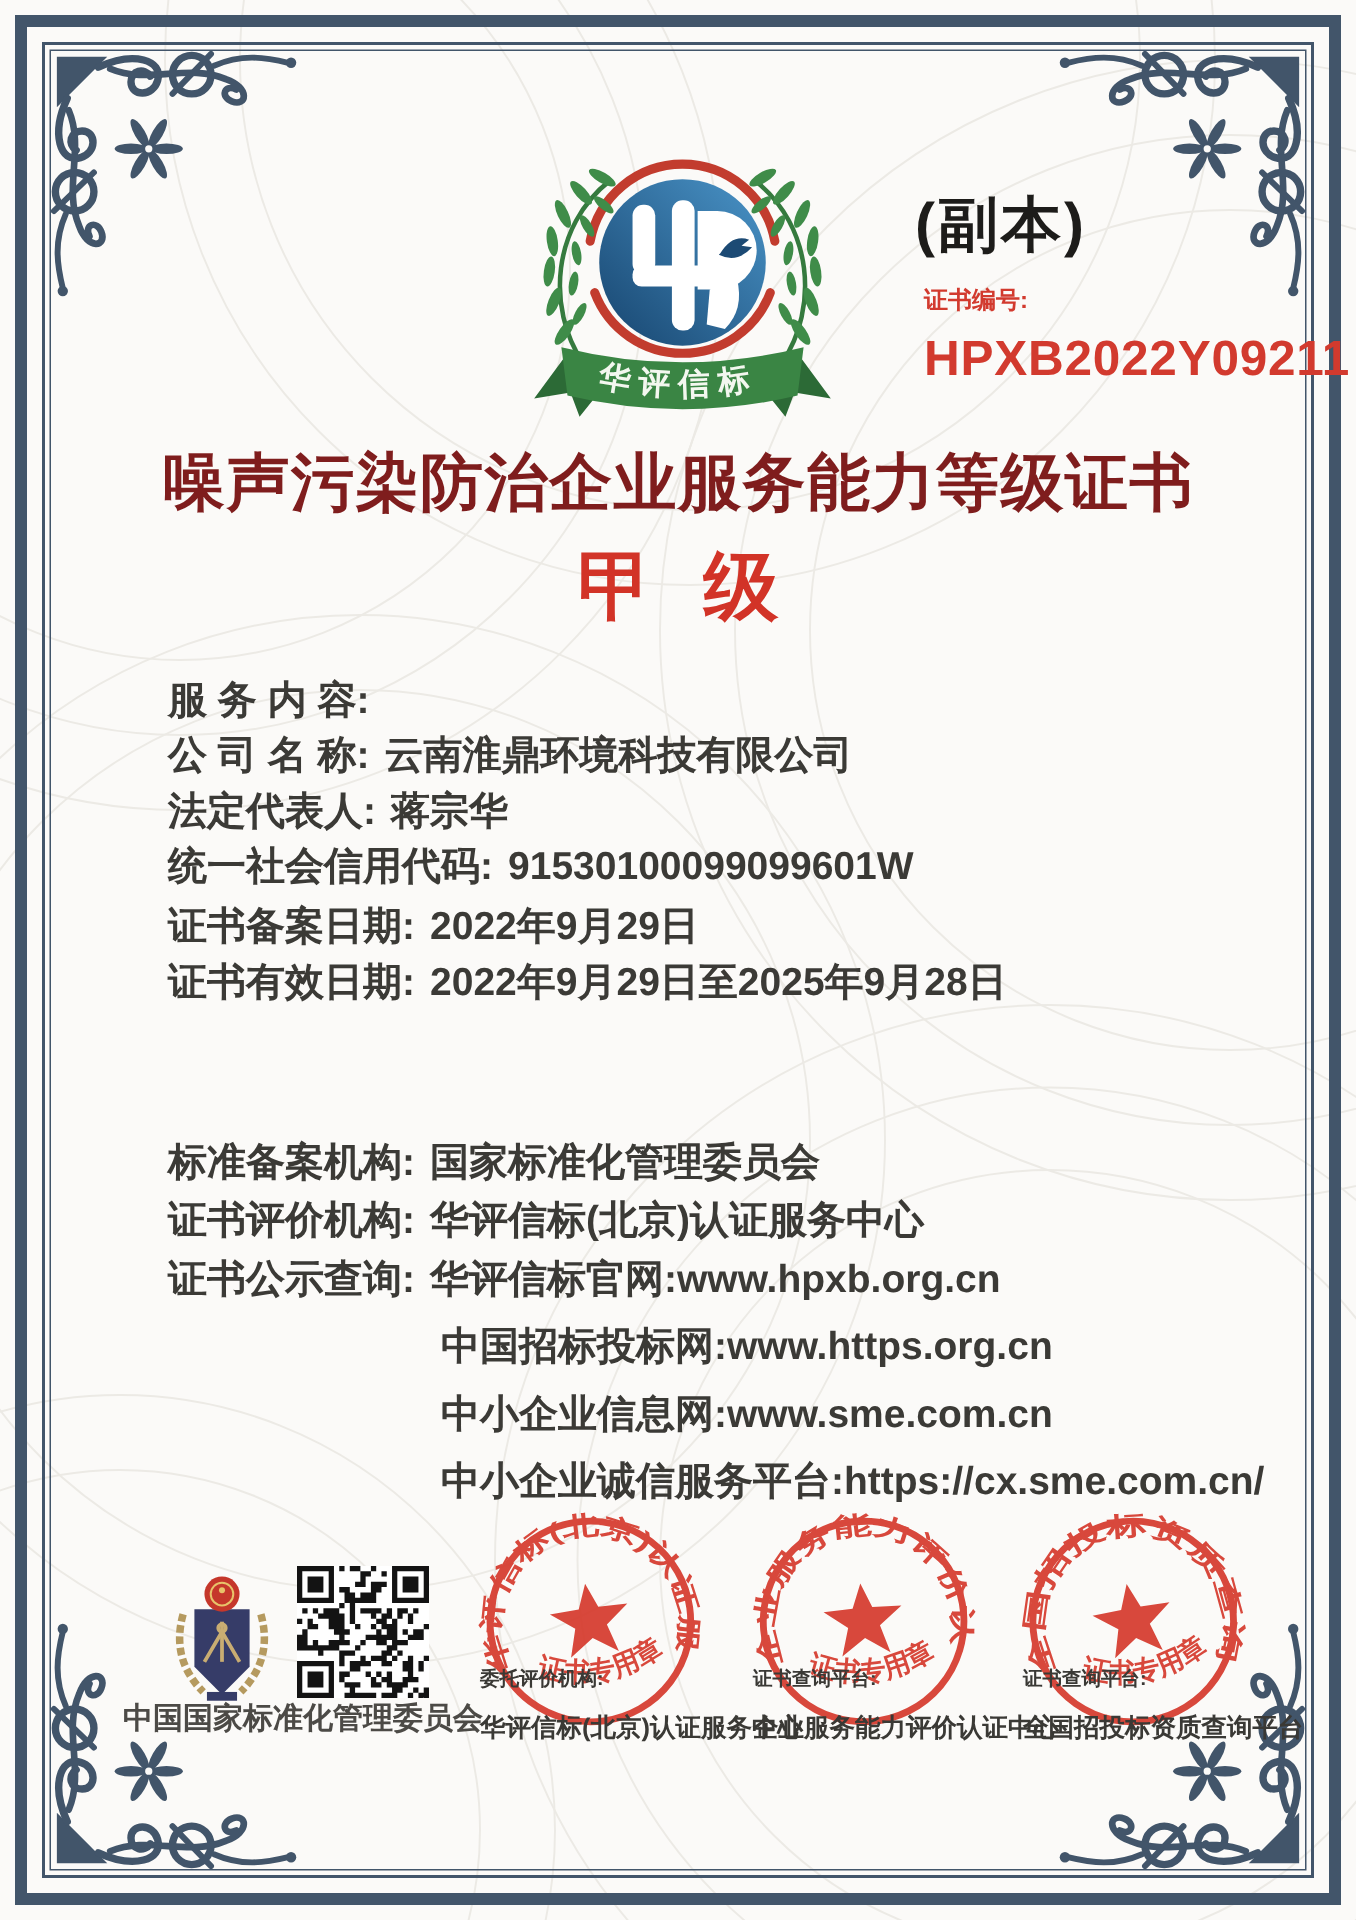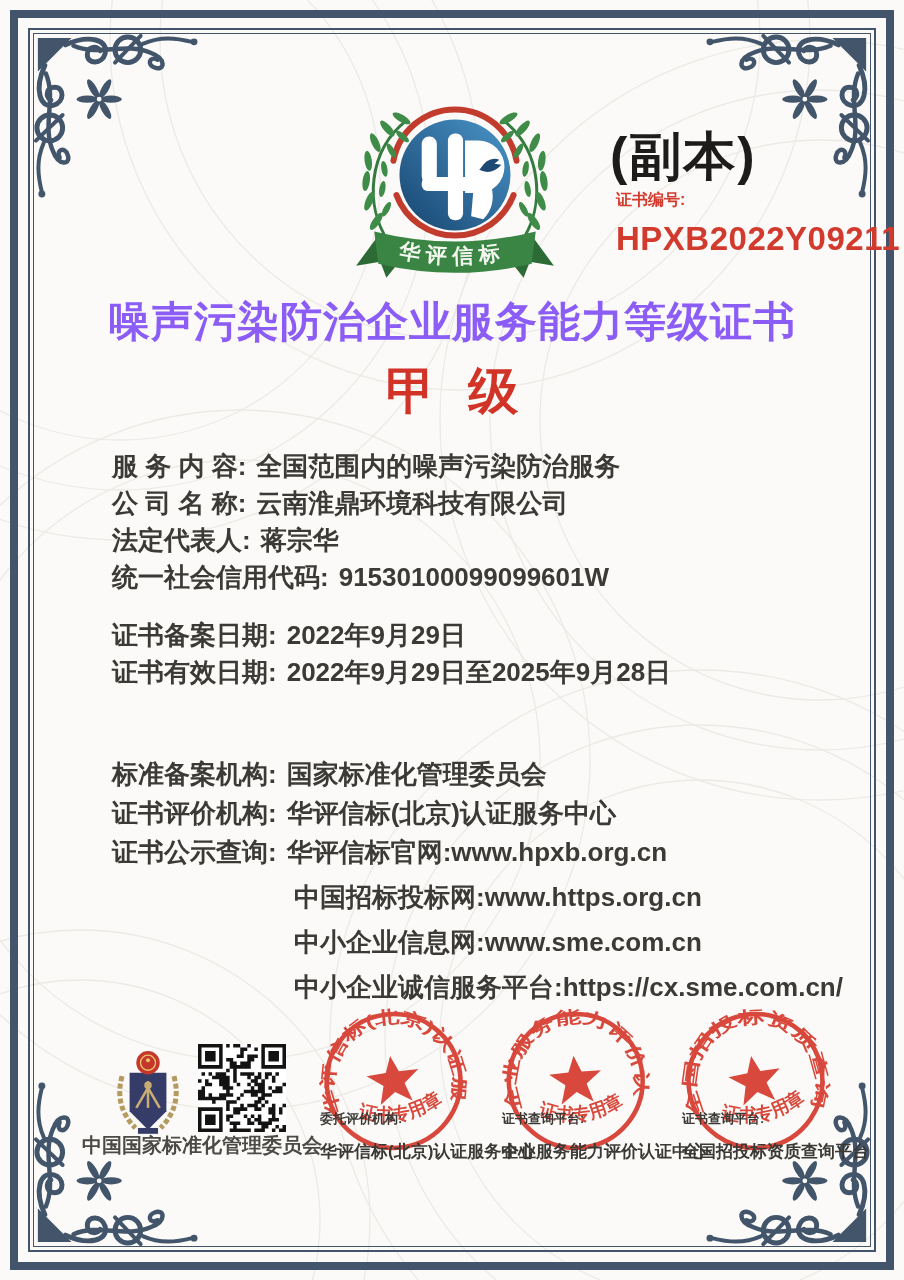--- a/index.html
+++ b/index.html
@@ -15,33 +15,33 @@
   .frame-outer{position:absolute;inset:10px;border:8px solid #42556a;z-index:1;}
   .frame-mid{position:absolute;inset:28px;border:2px solid #42556a;z-index:1;}
   .frame-in{position:absolute;inset:33px;border:1px solid #42556a;z-index:1;}
   .corner{position:absolute;width:168px;height:168px;z-index:2;}
   .corner.tl{top:30px;left:30px;}
   .corner.tr{top:30px;right:30px;transform:scaleX(-1);}
   .corner.bl{bottom:30px;left:30px;transform:scaleY(-1);}
   .corner.br{bottom:30px;right:30px;transform:scale(-1,-1);}
   
   .logo{position:absolute;left:344px;top:88px;width:222px;height:192px;z-index:3;}
-  .copy-label{position:absolute;left:610px;top:122px;font-size:52px;font-weight:700;color:#1d1c1a;letter-spacing:2px;z-index:3;}
+  .copy-label{position:absolute;left:610px;top:122px;font-size:40px;font-weight:700;color:#1d1c1a;letter-spacing:2px;z-index:3;}
   .certno-label{position:absolute;left:616px;top:190px;font-size:16px;font-weight:700;color:#d23a2e;z-index:3;}
   .certno{position:absolute;left:616px;top:220px;font-size:33px;font-weight:700;color:#d23a2e;letter-spacing:.5px;z-index:3;}
   
-  .main-title{position:absolute;left:0;top:294px;width:100%;text-align:center;font-size:42px;font-weight:900;color:#8b5cf6;letter-spacing:1px;z-index:3;}
-  .grade{position:absolute;left:0;top:358px;width:100%;text-align:center;font-size:50px;font-weight:900;color:#d23327;letter-spacing:10px;text-indent:10px;z-index:3;font-family:Liberation Serif, serif;}
+  .main-title{position:absolute;left:0;top:294px;width:100%;text-align:center;font-size:42px;font-weight:900;color:#7f1d1d;letter-spacing:1px;z-index:3;}
+  .grade{position:absolute;left:0;top:358px;width:100%;text-align:center;font-size:50px;font-weight:900;color:#d23327;letter-spacing:10px;text-indent:10px;z-index:3;}
   
   .block{position:absolute;left:112px;z-index:3;color:#3b3a36;font-size:26px;font-weight:700;}
   .block .row{display:flex;line-height:37px;}
   .block .lab{white-space:nowrap;margin-right:10px;}
   .block .val{max-width:566px;}
   .block-info{top:448px;}
-  .block-dates{top:617px;}
+  .block-dates{top:599px;}
   .block-agencies{top:755px;}
   .block-agencies .row{line-height:39px;}
   .extra-row{padding-left:182px;line-height:40px;margin-top:5px;white-space:nowrap;}
   
   .emblem{position:absolute;left:110px;top:1046px;width:76px;height:92px;z-index:3;}
   .qr{position:absolute;left:198px;top:1044px;width:88px;height:88px;z-index:3;}
   .authority{position:absolute;left:80px;top:1132px;width:244px;text-align:center;font-size:20px;font-weight:700;color:#4c4a46;z-index:3;}
   .seal-group{position:absolute;width:190px;height:175px;top:1008px;z-index:3;}
   .sg1{left:308px;} .sg2{left:490px;} .sg3{left:670px;}
   .seal-stamp{position:absolute;left:10px;top:0;width:152px;height:152px;mix-blend-mode:multiply;opacity:.92;}
@@ -183,21 +183,20 @@
   <div class="copy-label">(副本)</div>
   <div class="certno-label">证书编号:</div>
   <div class="certno">HPXB2022Y09211</div>
 
   <div class="main-title">噪声污染防治企业服务能力等级证书</div>
   <div class="grade">甲 级</div>
 
   <div class="block block-info">
     <div class="row">
         <span class="lab">服 务 内 容:</span>
-        <span class="val">全国范围内的噪声污染防治服务</span>
       </div>
     <div class="row">
         <span class="lab">公 司 名 称:</span>
         <span class="val">云南淮鼎环境科技有限公司</span>
       </div>
     <div class="row">
         <span class="lab">法定代表人:</span>
         <span class="val">蒋宗华</span>
       </div>
     <div class="row">

